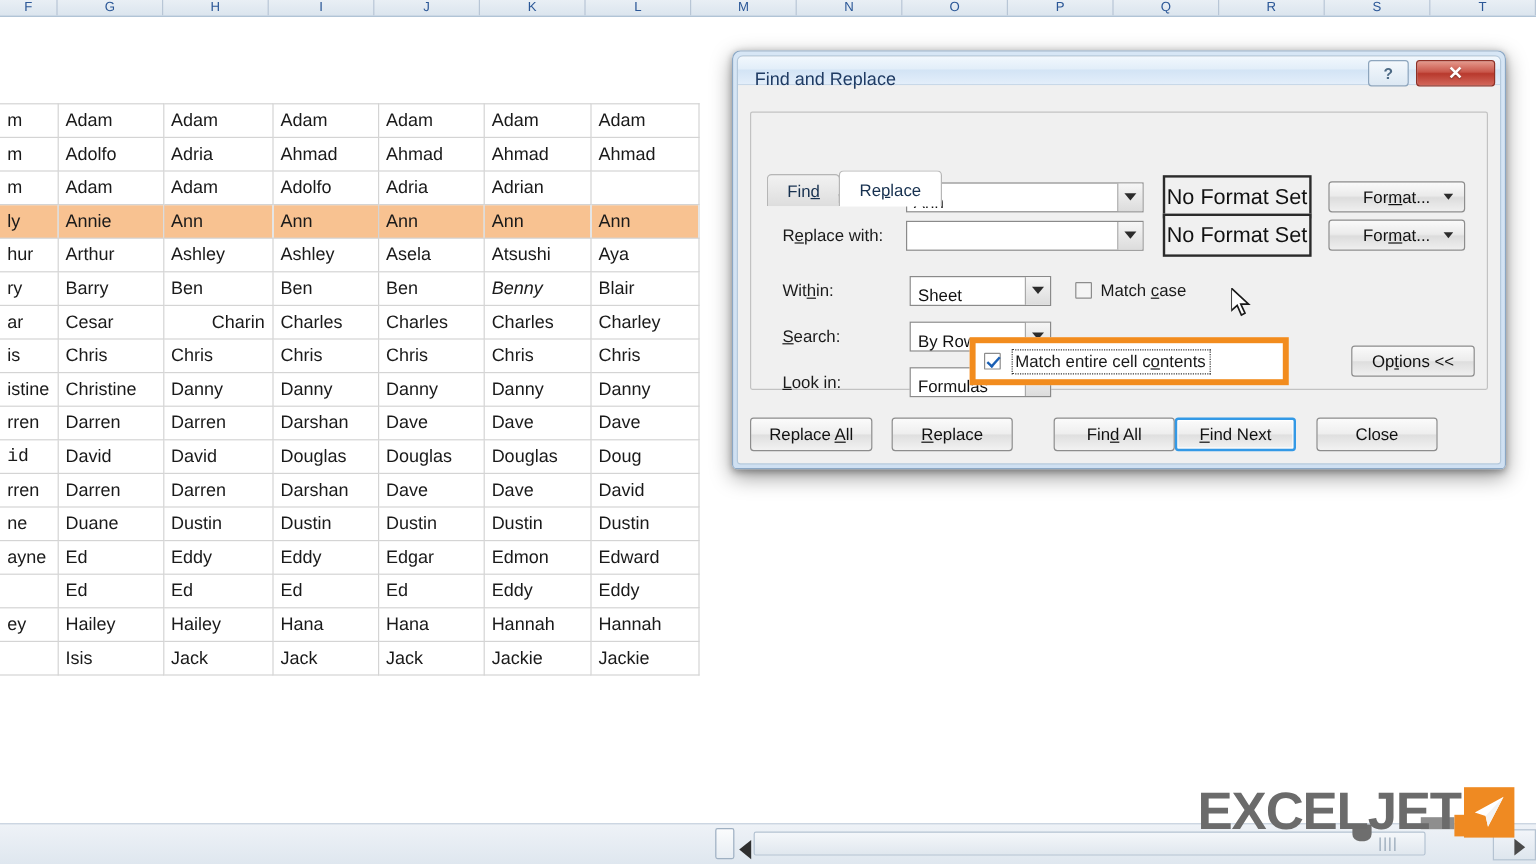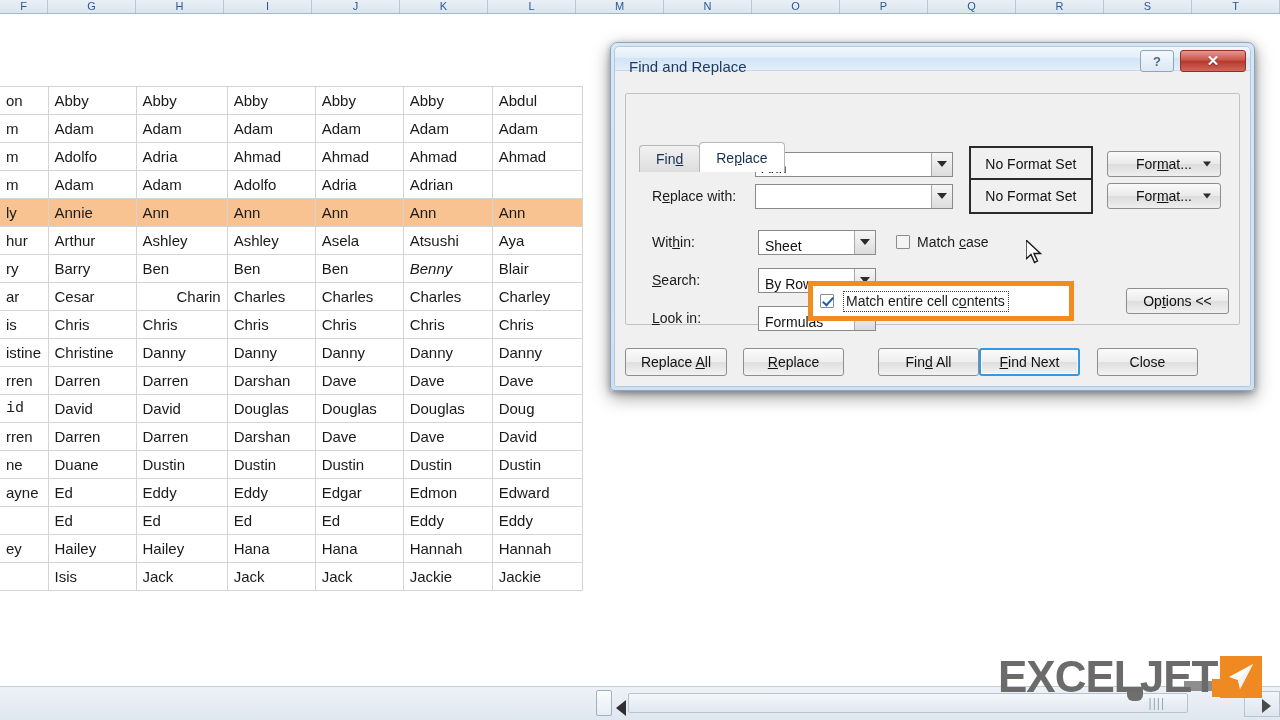--- a/index.html
+++ b/index.html
@@ -174,21 +174,21 @@
   }
 
   .combo-wide { width: 205px; }
   .combo-sm { width: 118px; }
 
   .noformat {
     width: 128px; height: 36px;
     border: 2px solid #2b2b2b;
     background: #f0f0f0;
     display: flex; align-items: center; justify-content: center;
-    font-size: 14px; color: #111;
+    font-size: 18px; color: #111;
     margin-left: 16px;
   }
   .fmt-btn {
     width: 118px; height: 26px;
     margin-left: 14px;
     border: 1px solid #8d8d8d;
     border-radius: 3px;
     background: linear-gradient(to bottom,#fafafa 0%,#eaeaea 48%,#dcdcdc 52%,#efefef 100%);
     display: flex; align-items: center; justify-content: center;
     position: relative;
@@ -375,29 +375,20 @@
       <div class="col-header-cell" style="width: 88px;">P</div>
       <div class="col-header-cell" style="width: 88px;">Q</div>
       <div class="col-header-cell" style="width: 88px;">R</div>
       <div class="col-header-cell" style="width: 88px;">S</div>
       <div class="col-header-cell" style="width: 88px;">T</div>
     </div>
 
   <table class="sheet">
     <tbody id="sheetBody">
         <tr>
-          <td class="clipped" style="width: 48px;">on</td>
-          <td style="width: 88px;">Abby</td>
-          <td style="width: 88px;">Abby</td>
-          <td style="width: 88px;">Abby</td>
-          <td style="width: 88px;">Abby</td>
-          <td style="width: 89px;">Abby</td>
-          <td style="width: 90px;">Abdul</td>
-        </tr>
-        <tr>
           <td class="clipped" style="width: 48px;">m</td>
           <td style="width: 88px;">Adam</td>
           <td style="width: 88px;">Adam</td>
           <td style="width: 88px;">Adam</td>
           <td style="width: 88px;">Adam</td>
           <td style="width: 89px;">Adam</td>
           <td style="width: 90px;">Adam</td>
         </tr>
         <tr>
           <td class="clipped" style="width: 48px;">m</td>

